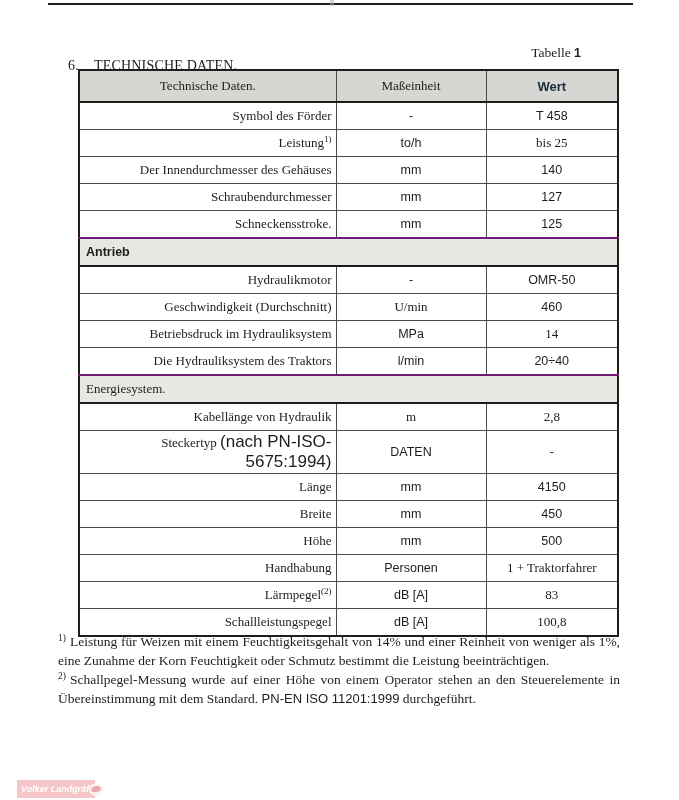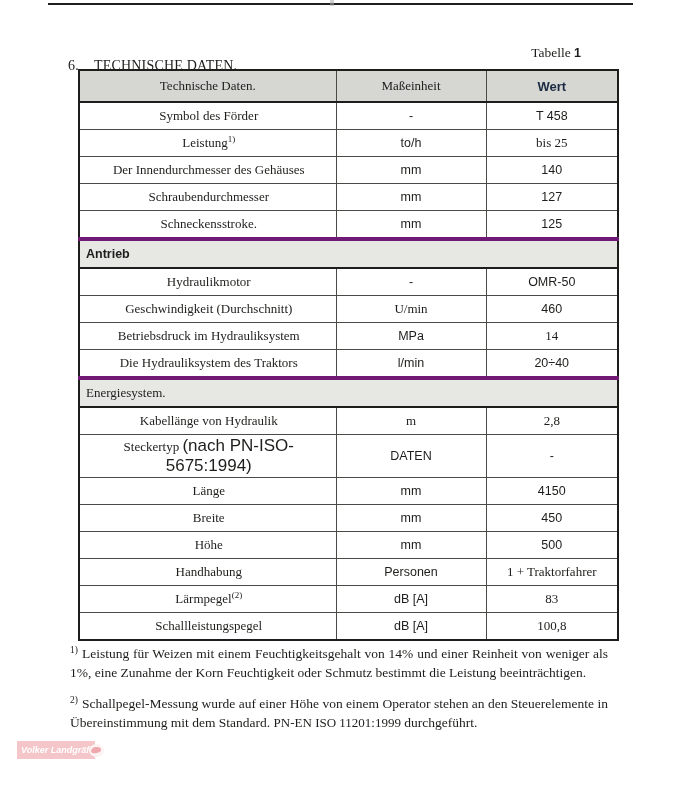--- a/index.html
+++ b/index.html
@@ -19,34 +19,34 @@
   .heading .num { margin-right: 15px; }
 
   .caption { position: absolute; left: 72px; top: 45px; width: 524px; text-align: right; font-size: 13.5px; padding-right: 15px; box-sizing: border-box; }
   .caption b { font-family: "Liberation Sans", sans-serif; font-size: 12.5px; }
 
   table.spec { position: absolute; left: 78px; top: 69px; width: 539px; border-collapse: collapse; table-layout: fixed; border: 2px solid #1d1d1b; }
   .spec th, .spec td { border: 1px solid #4a4a46; overflow: hidden; }
   .spec thead th { background: #d6d6d3; height: 28px; font-weight: normal; font-size: 13px; border-bottom: 2px solid #1d1d1b; }
   .spec thead th.wert { font-family: "Liberation Sans", sans-serif; font-weight: bold; color: #1c2b42; font-size: 13px; }
   .spec td { height: 24px; font-size: 13px; }
-  .spec td.label { text-align: center; padding: 1px 4px 1px 6px; }
+  .spec td.label { text-align: right; padding: 1px 4px 1px 6px; }
   .spec td.unit, .spec td.value { text-align: center; font-family: "Liberation Sans", sans-serif; font-size: 12.5px; }
   .spec td.unit.serif, .spec td.value.serif { font-family: "Liberation Serif", serif; font-size: 13px; }
-  .spec td.section { background: #e7e7e4; text-align: left; padding: 1px 16px 1px 6px; border-top: 4px solid #701a75; border-bottom: 2px solid #1d1d1b; }
+  .spec td.section { background: #e7e7e4; text-align: left; padding: 1px 16px 1px 6px; border-top: 2px solid #701a75; border-bottom: 2px solid #1d1d1b; }
   .spec td.section.sans-bold { font-family: "Liberation Sans", sans-serif; font-weight: bold; font-size: 12.5px; }
   .spec .label-alt { font-family: "Liberation Sans", sans-serif; font-size: 17px; }
   sup.fnref { font-size: 9px; vertical-align: super; line-height: 0; }
 
   .footnotes { position: absolute; left: 58px; top: 632px; width: 562px; font-size: 13.5px; line-height: 1.42; text-align: justify; }
-  .footnotes p { margin: 12px; }
+  .footnotes p { margin: 0; }
   .footnotes sup.fnmark { font-size: 9.5px; vertical-align: super; line-height: 0; margin-right: 4px; }
-  .footnotes .fn-sans { font-family: Liberation Serif, serif; font-size: 13px; }
+  .footnotes .fn-sans { font-family: Liberation Sans, sans-serif; font-size: 13px; }
 
-  .watermark { position: absolute; left: 17px; top: 741px; width: 78px; height: 18px; background: #f5c6c9; display: flex; align-items: center; justify-content: space-between; padding: 0 2px 0 4px; box-sizing: border-box; }
+  .watermark { position: absolute; left: 17px; top: 780px; width: 78px; height: 18px; background: #f5c6c9; display: flex; align-items: center; justify-content: space-between; padding: 0 2px 0 4px; box-sizing: border-box; }
   .watermark .wm-text { color: #ffffff; font-family: "Liberation Sans", sans-serif; font-style: italic; font-weight: bold; font-size: 9px; white-space: nowrap; }
   .watermark .wm-logo { width: 15px; height: 13px; border-radius: 50%; background: #fdf3f3; position: relative; flex: 0 0 auto; }
   .watermark .wm-logo::after { content: ""; position: absolute; left: 2px; top: 3px; width: 10px; height: 6px; border-radius: 50% 50% 40% 40%; background: #eea9ae; transform: rotate(-12deg); }
 </style>
 </head>
 <body>
 
 <div class="page">
 
   <div class="top-rule"></div>

